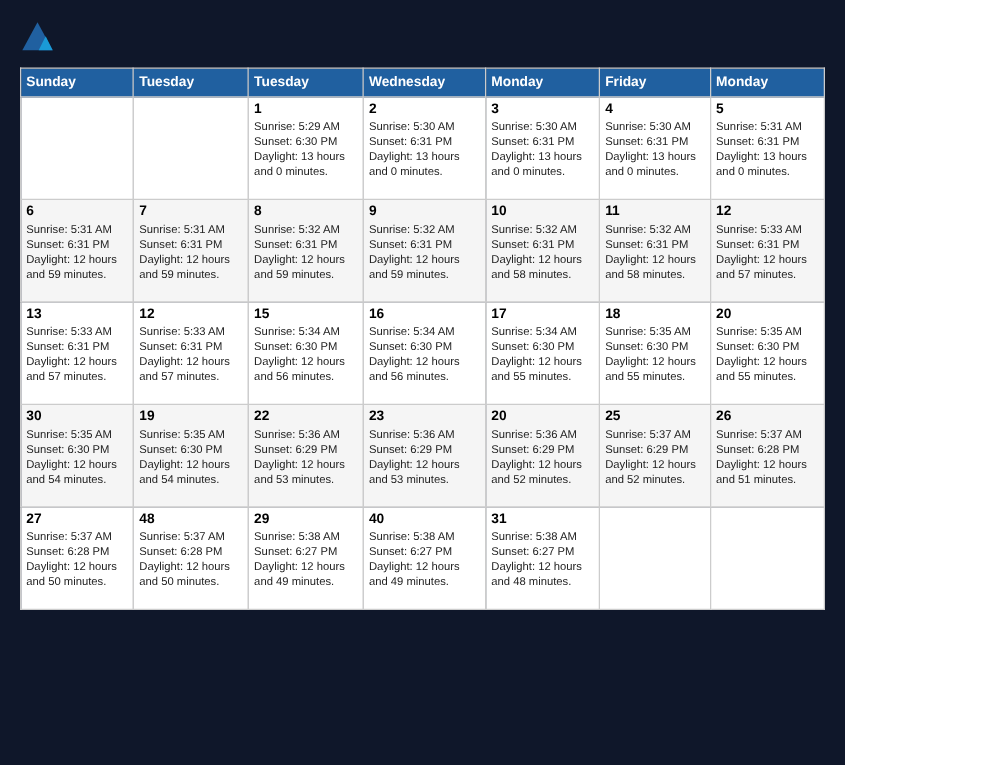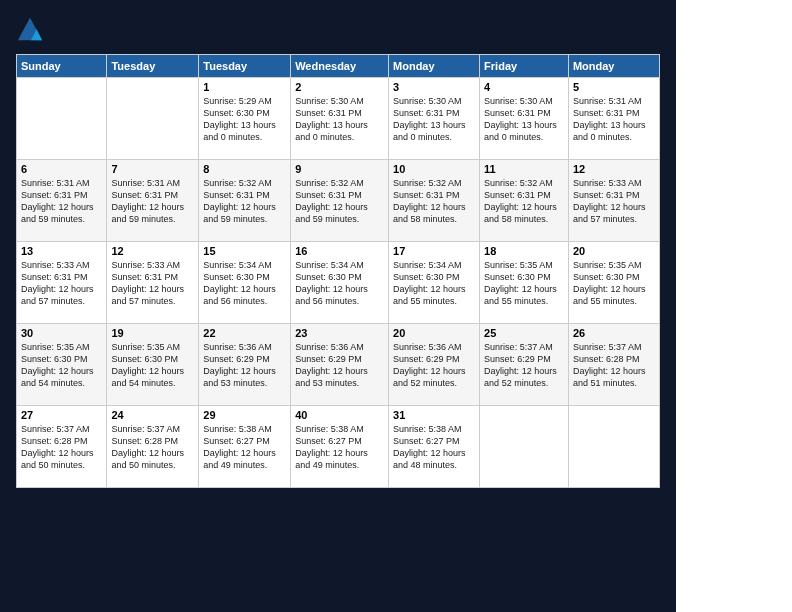--- a/index.html
+++ b/index.html
@@ -326,21 +326,21 @@
         </tr>
         <tr>
           <td>
             <div class="day-num">27</div>
             <div class="day-info" style="white-space: pre-line;">Sunrise: 5:37 AM
 Sunset: 6:28 PM
 Daylight: 12 hours
 and 50 minutes.</div>
           </td>
           <td>
-            <div class="day-num">24</div>
+            <div class="day-num">48</div>
             <div class="day-info" style="white-space: pre-line;">Sunrise: 5:37 AM
 Sunset: 6:28 PM
 Daylight: 12 hours
 and 50 minutes.</div>
           </td>
           <td>
             <div class="day-num">29</div>
             <div class="day-info" style="white-space: pre-line;">Sunrise: 5:38 AM
 Sunset: 6:27 PM
 Daylight: 12 hours

